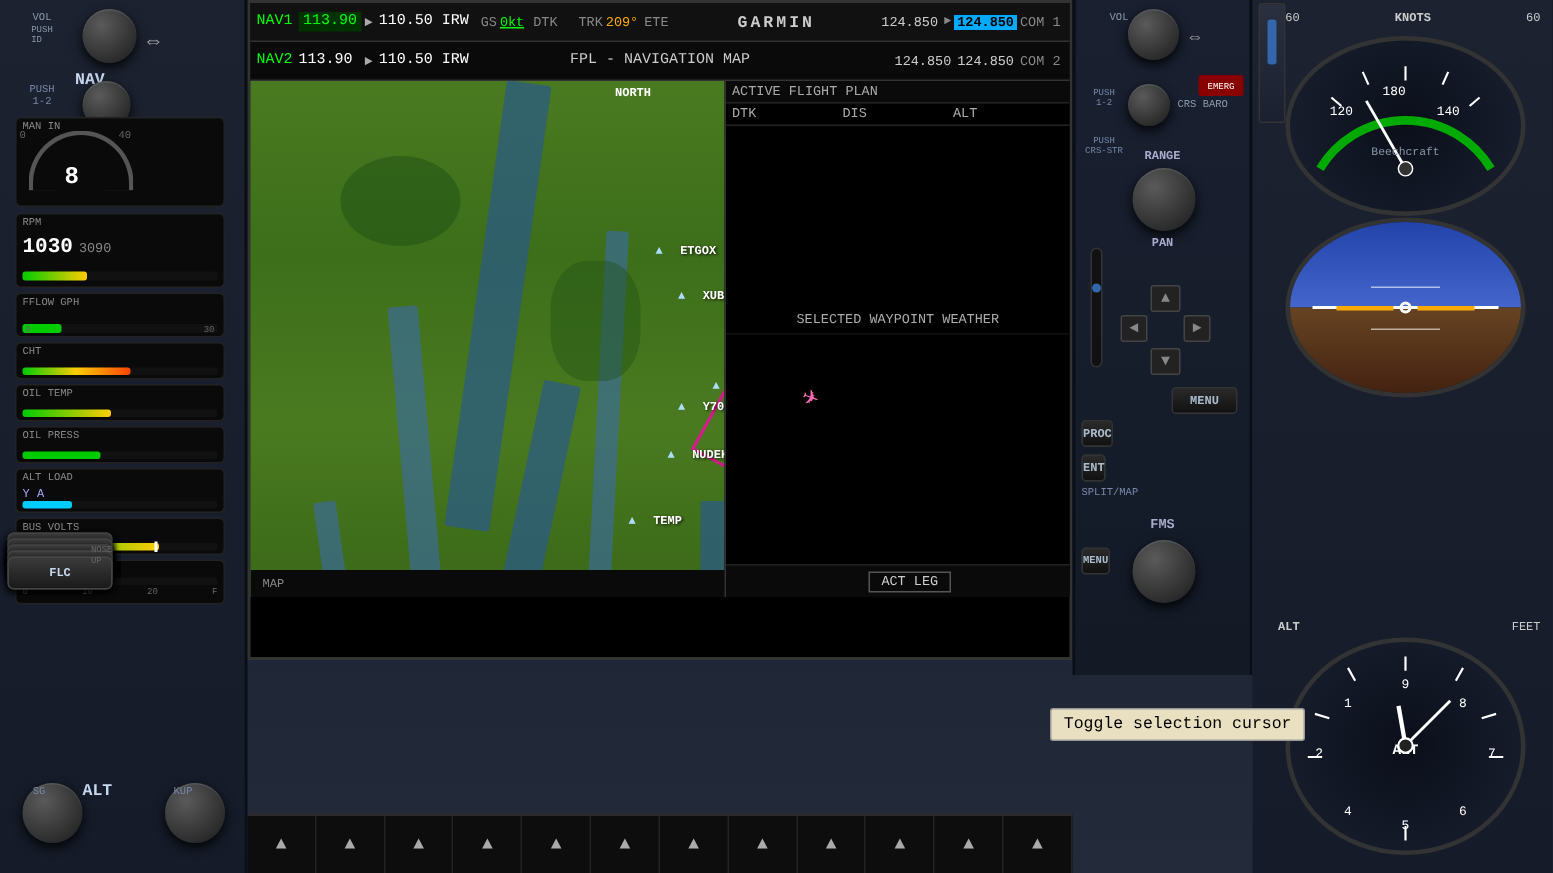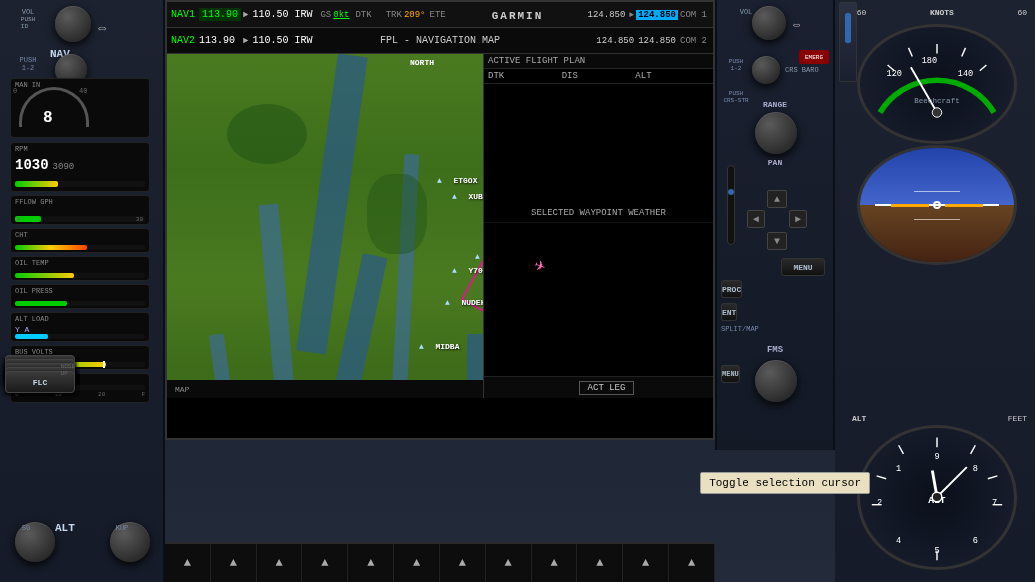--- a/index.html
+++ b/index.html
@@ -485,21 +485,21 @@
     <svg style="position:absolute;inset:0;width:100%;height:100%;pointer-events:none;">
       <polyline points="390,80 320,200 295,245 340,270 360,310 295,380" stroke="#ff00aa" stroke-width="2" fill="none" opacity="0.8"></polyline>
     </svg>
 
     <div style="position:absolute;left:368px;top:200px;font-size:18px;color:#ff69b4;transform:rotate(20deg);z-index:10;">✈</div>
 
     <div style="position:absolute;left:383px;top:65px;">
       <span style="color:#aaddff;font-size:8px;">▲</span>
       <span class="map-label" style="position:relative;left:2px;">DUGDA</span>
     </div>
-    <div style="position:absolute;left:270px;top:116px;">
+    <div style="position:absolute;left:270px;top:102px;">
       <span style="color:#aaddff;font-size:8px;">▲</span>
       <span class="map-label" style="position:relative;left:2px;">ETGOX</span>
     </div>
     <div style="position:absolute;left:285px;top:132px;">
       <span style="color:#aaddff;font-size:8px;">▲</span>
       <span class="map-label" style="position:relative;left:2px;">XUBUK</span>
     </div>
     <div style="position:absolute;left:308px;top:192px;">
       <span style="color:#aaddff;font-size:8px;">▲</span>
       <span class="map-label" style="position:relative;left:2px;">SILTO</span>
@@ -515,21 +515,21 @@
     <div style="position:absolute;left:325px;top:263px;">
       <span style="color:#aaddff;font-size:8px;">▲</span>
       <span class="map-label" style="position:relative;left:2px;">VILSU</span>
     </div>
     <div style="position:absolute;left:365px;top:263px;">
       <span style="color:#aaddff;font-size:8px;">▲</span>
       <span class="map-label" style="position:relative;left:2px;">PIKMA</span>
     </div>
     <div style="position:absolute;left:252px;top:282px;">
       <span style="color:#aaddff;font-size:8px;">▲</span>
-      <span class="map-label" style="position:relative;left:2px;">MIDBA</span>
+      <span class="map-label" style="position:relative;left:2px;">TEMP</span>
     </div>
     <div style="position:absolute;left:365px;top:282px;">
       <span style="color:#aaddff;font-size:8px;">▲</span>
       <span class="map-label" style="position:relative;left:2px;">DUTEX</span>
     </div>
     <div style="position:absolute;left:345px;top:302px;">
       <span style="color:#aaddff;font-size:8px;">▲</span>
       <span class="map-label" style="position:relative;left:2px;">VIPRU</span>
     </div>
     <div style="position:absolute;left:375px;top:312px;">

